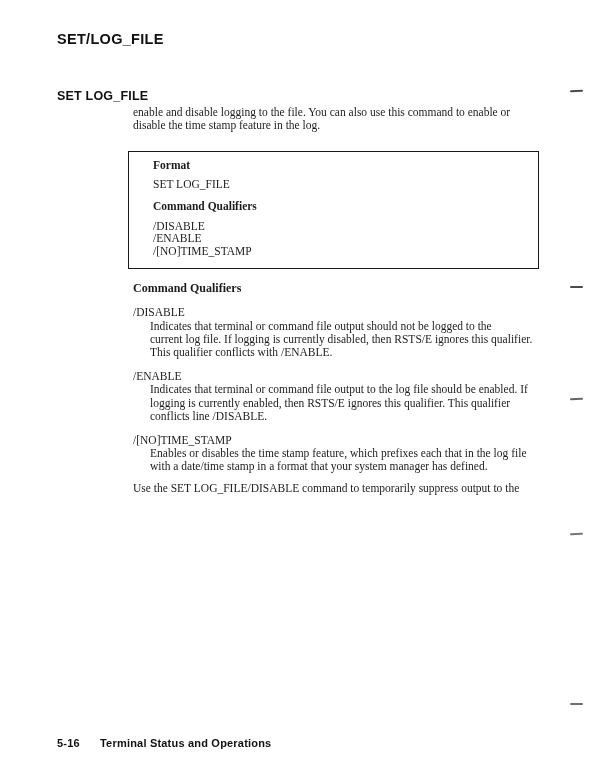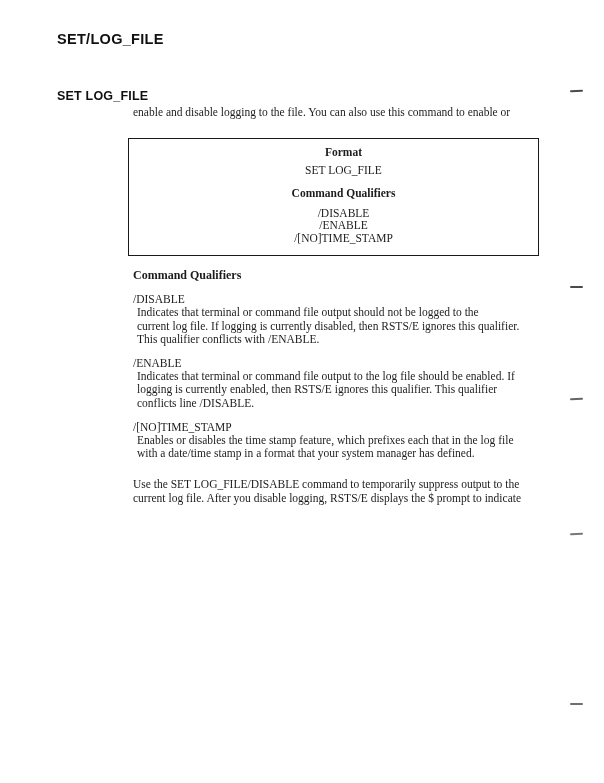--- a/index.html
+++ b/index.html
@@ -45,21 +45,20 @@
     line-height: 13.2px;
   }
   .para { margin: 0 0 0 5px; }
   .para .line { white-space: nowrap; }
 
   .format-box {
     margin-top: 19px;
     width: 411px;
     border: 1.5px solid #1a1a1a;
     padding: 7px 4px 11px 24px;
-    text-align: center;
   }
   .fb-label {
     font-weight: 700;
     font-size: 11.5px;
     margin-bottom: 5px;
   }
   .fb-command { margin-bottom: 9px; }
   .fb-label2 {
     font-weight: 700;
     font-size: 11.5px;
@@ -68,24 +67,24 @@
   .fb-qualifier { line-height: 12.4px; white-space: nowrap; }
 
   .cq-heading {
     margin: 13px 0 0 5px;
     font-weight: 700;
     font-size: 12px;
   }
 
   .qual-entry { margin: 11px 0 0 5px; }
   .qual-term { white-space: nowrap; }
-  .qual-desc { margin-left: 4px; }
+  .qual-desc { margin-left: 17px; }
   .qual-desc .line { white-space: nowrap; }
 
-  .closing { margin-top: 18px; }
+  .closing { margin-top: 8px; }
 
   .footer {
     position: absolute;
     left: 57px;
     top: 737px;
     font-family: "Liberation Sans", sans-serif;
     font-weight: 700;
     font-size: 11px;
     letter-spacing: 0.2px;
     color: #111;
@@ -113,20 +112,21 @@
 <div class="page">
 
   <div class="running-header">SET/LOG_FILE</div>
 
   <div class="section-title">SET LOG_FILE</div>
 
   <div class="content">
 
     <div class="para">
       <div class="line">enable and disable logging to the file. You can also use this command to enable or</div>
+      <div class="line">disable the time stamp feature in the log.</div>
     </div>
 
     <div class="format-box">
       <div class="fb-label">Format</div>
       <div class="fb-command">SET LOG_FILE</div>
       <div class="fb-label2">Command Qualifiers</div>
       <div class="fb-qualifier">/DISABLE</div>
       <div class="fb-qualifier">/ENABLE</div>
       <div class="fb-qualifier">/[NO]TIME_STAMP</div>
     </div>
@@ -154,25 +154,28 @@
     <div class="qual-entry">
       <div class="qual-term">/[NO]TIME_STAMP</div>
       <div class="qual-desc">
         <div class="line">Enables or disables the time stamp feature, which prefixes each that in the log file</div>
         <div class="line">with a date/time stamp in a format that your system manager has defined.</div>
       </div>
     </div>
 
     <div class="para closing">
       <div class="line">Use the SET LOG_FILE/DISABLE command to temporarily suppress output to the</div>
-      <div class="line">current log file. After you disable logging, RSTS/E displays the $ prompt to indicate</div>
     </div>
 
   </div>
 
+  <div class="footer">
+    <span class="page-num">5-16</span>
+    <span>Terminal Status and Operations</span>
+  </div>
 
   <div class="change-bar cb-1"></div>
   <div class="change-bar cb-2"></div>
   <div class="change-bar cb-3"></div>
   <div class="change-bar cb-4"></div>
   <div class="change-bar cb-5"></div>
 
 </div>
 
 </body></html>

